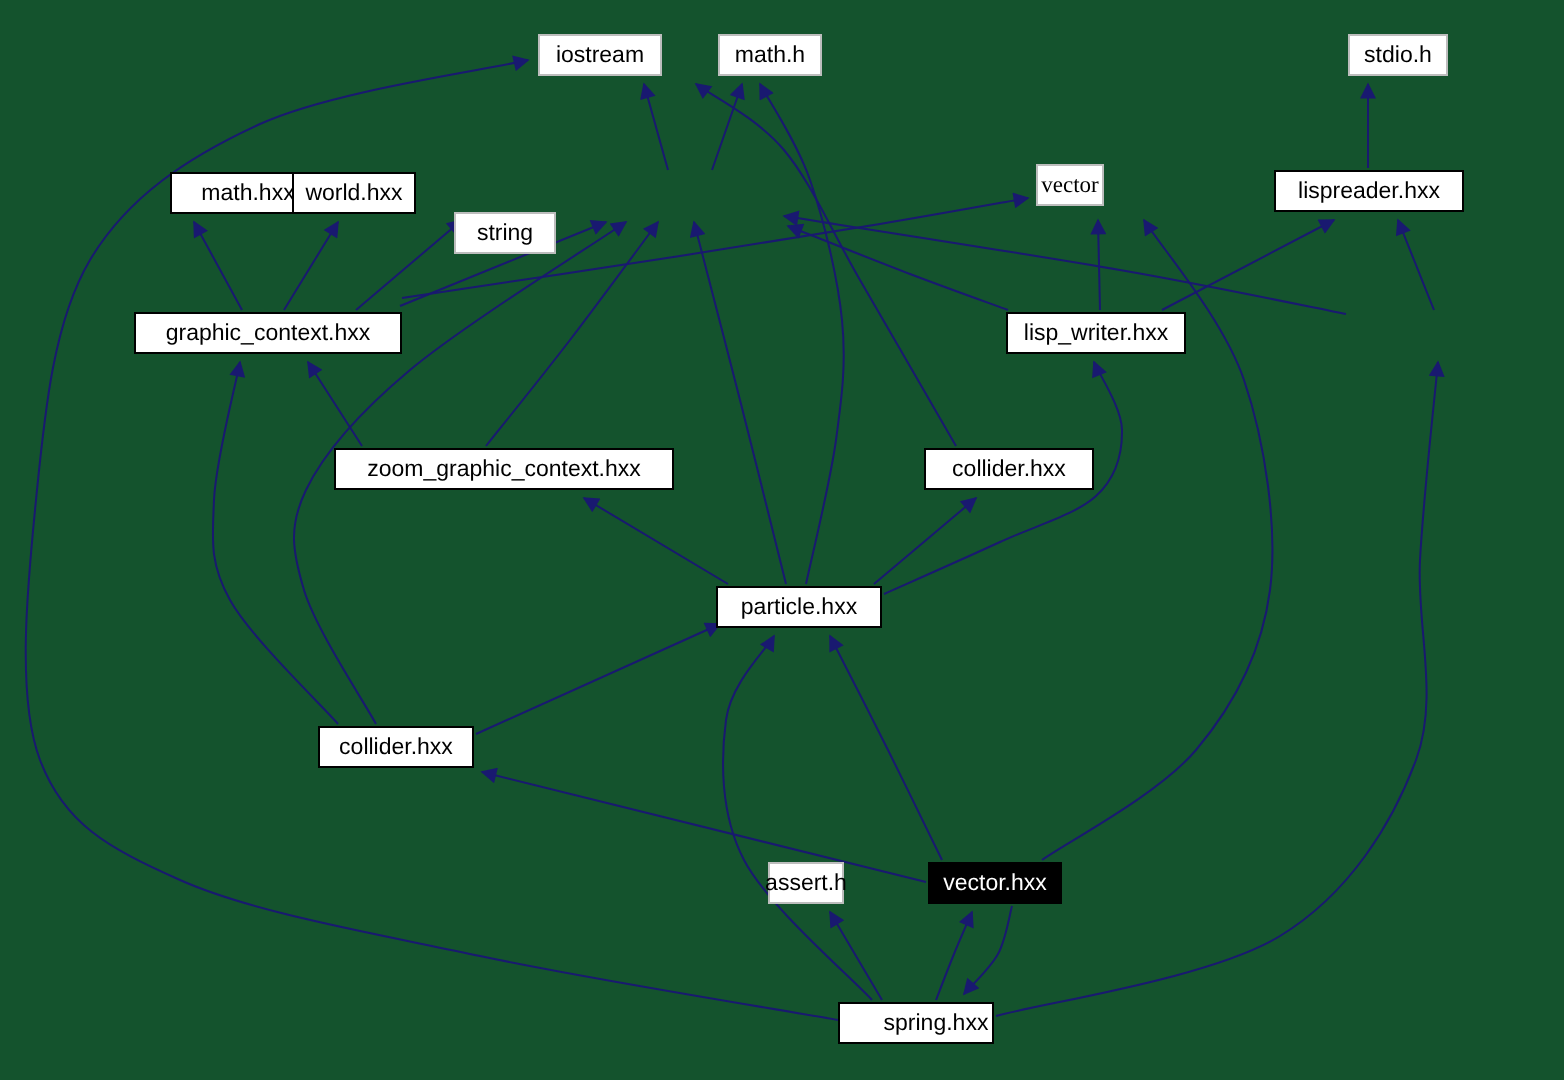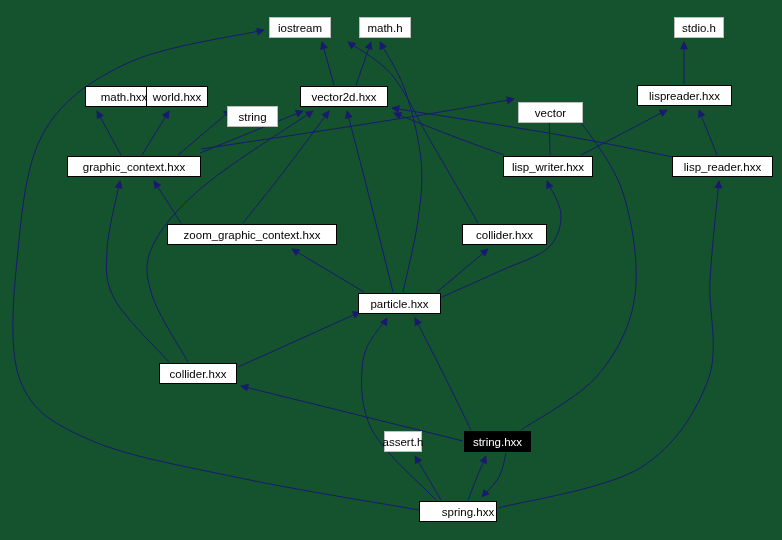--- a/index.html
+++ b/index.html
@@ -87,52 +87,46 @@
     </div>
     <div class="node internal" style="left: 46px; top: 86px; width: 78px; height: 21px; margin-left: 39px;">
       <span>math.hxx</span>
     </div>
     <div class="node internal" style="left: 146px; top: 86px; width: 62px; height: 21px;">
       <span>world.hxx</span>
     </div>
     <div class="node external" style="left: 227px; top: 86px; width: 51px; height: 21px; margin-top: 20px;">
       <span>string</span>
     </div>
-    <div class="node internal" style="left: 300px; top: 86px; width: 88px; height: 21px;">
-      <span>vector2d.hxx</span>
-    </div>
-    <div class="node external" style="left: 518px; top: 102px; width: 65px; height: 21px;">
+    <div class="node external" style="left: 518px; top: 82px; width: 34px; height: 21px; font-family: Liberation Serif, serif;">
       <span>vector</span>
     </div>
     <div class="node internal" style="left: 637px; top: 85px; width: 95px; height: 21px;">
       <span>lispreader.hxx</span>
     </div>
     <div class="node internal" style="left: 67px; top: 156px; width: 134px; height: 21px;">
       <span>graphic_context.hxx</span>
     </div>
     <div class="node internal" style="left: 503px; top: 156px; width: 90px; height: 21px;">
       <span>lisp_writer.hxx</span>
-    </div>
-    <div class="node internal" style="left: 672px; top: 156px; width: 101px; height: 21px;">
-      <span>lisp_reader.hxx</span>
     </div>
     <div class="node internal" style="left: 167px; top: 224px; width: 170px; height: 21px;">
       <span>zoom_graphic_context.hxx</span>
     </div>
     <div class="node internal" style="left: 462px; top: 224px; width: 85px; height: 21px;">
       <span>collider.hxx</span>
     </div>
     <div class="node internal" style="left: 358px; top: 293px; width: 83px; height: 21px;">
       <span>particle.hxx</span>
     </div>
     <div class="node internal" style="left: 159px; top: 363px; width: 78px; height: 21px;">
       <span>collider.hxx</span>
     </div>
     <div class="node external" style="left: 384px; top: 431px; width: 38px; height: 21px;">
       <span>assert.h</span>
     </div>
     <div class="node current" style="left: 464px; top: 431px; width: 67px; height: 21px;">
-      <span>string.hxx</span>
+      <span>vector.hxx</span>
     </div>
     <div class="node internal" style="left: 419px; top: 501px; width: 78px; height: 21px; padding-left: 20px;">
       <span>spring.hxx</span>
     </div>
   </div>
 
 </body></html>

